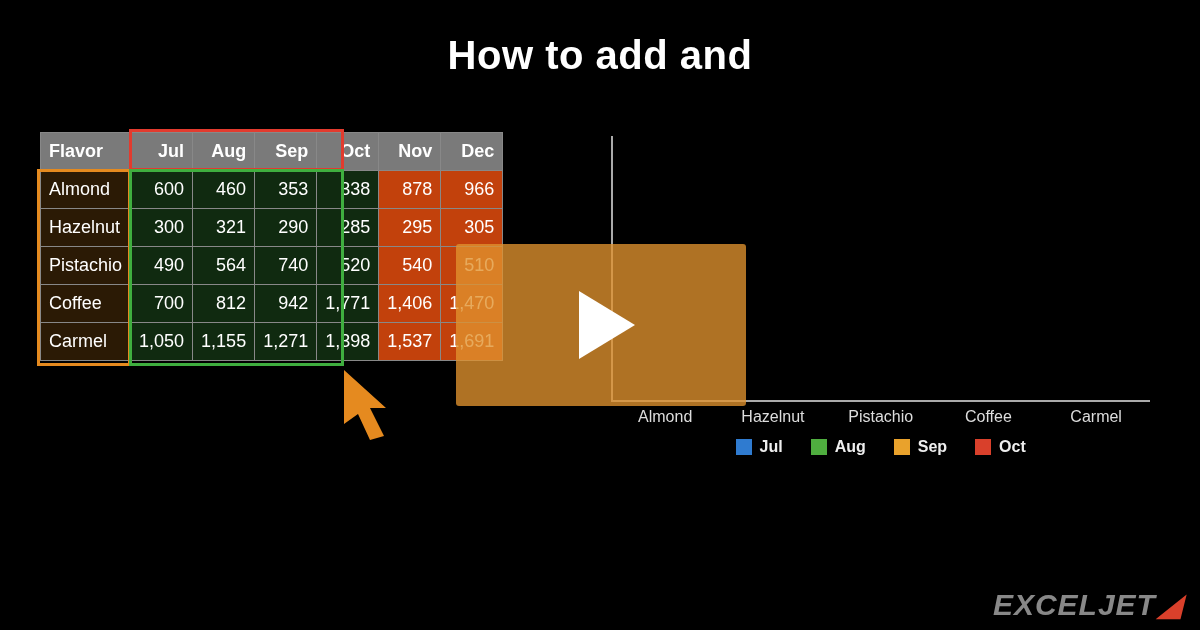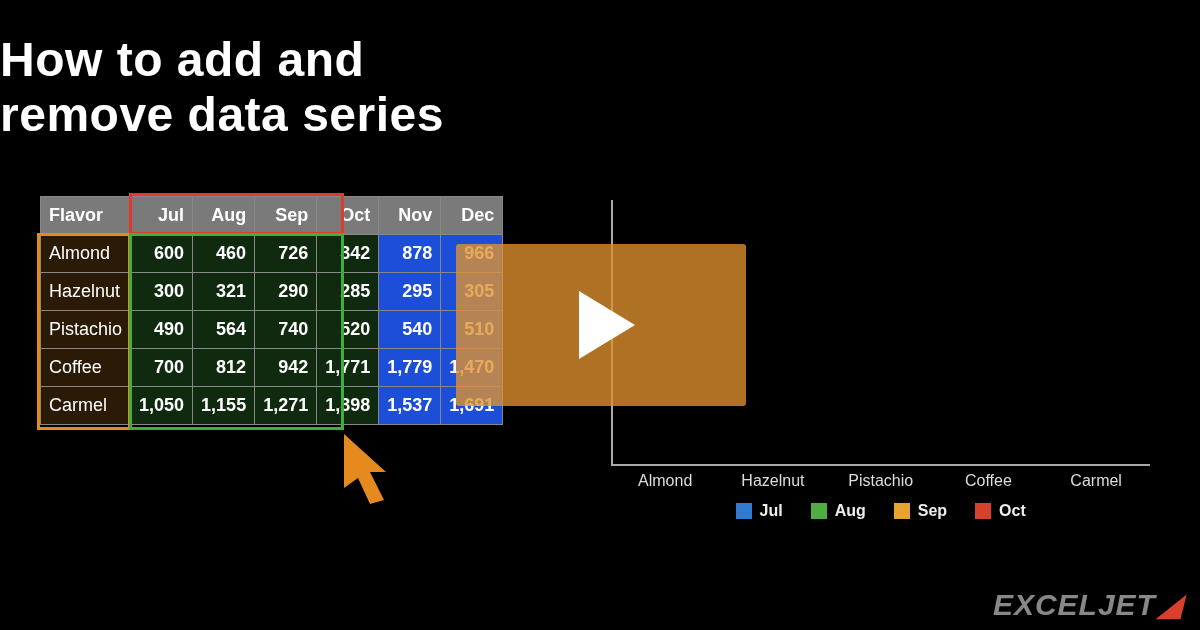--- a/index.html
+++ b/index.html
@@ -6,22 +6,22 @@
   body {
     width: 1200px;
     height: 630px;
     background: #000;
     font-family: "Segoe UI", Arial, sans-serif;
     color: #fff;
     position: relative;
     overflow: hidden;
   }
   .title {
-    text-align: left;
-    font-size: 48px;
+    text-align: center;
+    font-size: 40px;
     font-weight: 700;
     line-height: 1.15;
     padding-top: 32px;
     letter-spacing: 0.5px;
   }
   .content {
     display: flex;
     align-items: flex-start;
     padding: 50px 40px 0 40px;
     gap: 40px;
@@ -35,28 +35,27 @@
   table {
     border-collapse: collapse;
     background: #000;
   }
   th, td {
     border: 1px solid #888;
     padding: 8px 8px;
     font-size: 18px;
     text-align: right;
     min-width: 48px;
-    font-weight: bold;
   }
   th { font-weight: 600; margin-top: 41px; }
   th:first-child, td:first-child { text-align: left; min-width: 88px; }
   thead th { background: #7a7a7a; color: #fff; }
   tbody td:first-child { background: #2b1a05; color:#fff; font-weight:500; }
   tbody td.sel { background: #102a10; }
-  tbody td    { background: #1d4ed8; }
+  tbody td    { background: #c2410c; }
 
   
   .sel-border {
     position: absolute;
     pointer-events: none;
   }
   .sel-red    { border: 3px solid #e23b2e; }
   .sel-orange { border: 3px solid #e58a1f; }
   .sel-green  { border: 3px solid #3fae3f; }
 
@@ -159,21 +158,20 @@
     color: #888;
     font-style: italic;
   }
   .brand .accent { color:#d9402b; margin-left:2px;}
 </style>
 </head>
 <body>
 
 <div class="title">
   <span>How to add and</span><br>
-  <span>remove data series</span>
 </div>
 
 <div class="content">
 
   <div class="table-wrap">
     <table>
       <thead>
         <tr>
           <th>Flavor</th>
           <th>Jul</th>
@@ -182,22 +180,22 @@
           <th>Oct</th>
           <th>Nov</th>
           <th>Dec</th>
         </tr>
       </thead>
       <tbody>
         <tr>
           <td>Almond</td>
           <td class="sel">600</td>
           <td class="sel">460</td>
-          <td class="sel">726</td>
-          <td class="sel">342</td>
+          <td class="sel">353</td>
+          <td class="sel">338</td>
           <td>878</td>
           <td>966</td>
         </tr>
         <tr>
           <td>Hazelnut</td>
           <td class="sel">300</td>
           <td class="sel">321</td>
           <td class="sel">290</td>
           <td class="sel">285</td>
           <td>295</td>
@@ -211,21 +209,21 @@
           <td class="sel">520</td>
           <td>540</td>
           <td>510</td>
         </tr>
         <tr>
           <td>Coffee</td>
           <td class="sel">700</td>
           <td class="sel">812</td>
           <td class="sel">942</td>
           <td class="sel">1,771</td>
-          <td>1,779</td>
+          <td>1,406</td>
           <td>1,470</td>
         </tr>
         <tr>
           <td>Carmel</td>
           <td class="sel">1,050</td>
           <td class="sel">1,155</td>
           <td class="sel">1,271</td>
           <td class="sel">1,398</td>
           <td>1,537</td>
           <td>1,691</td>

